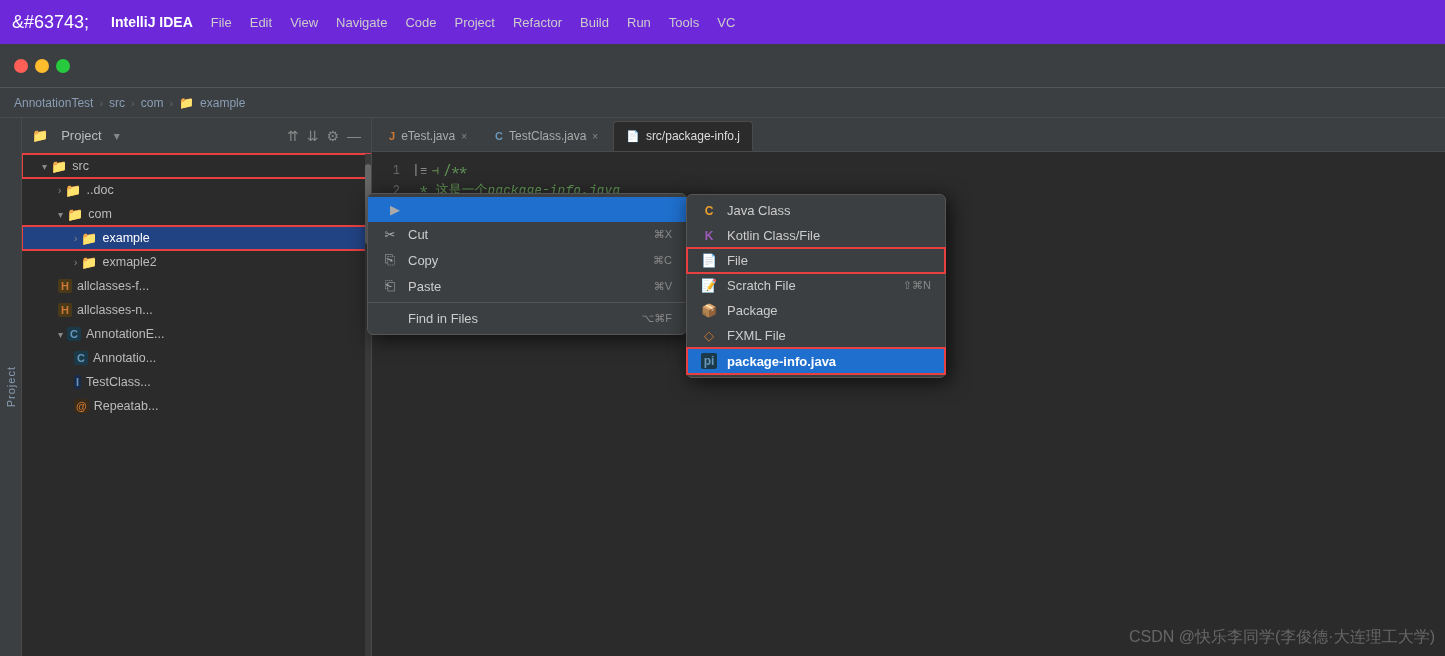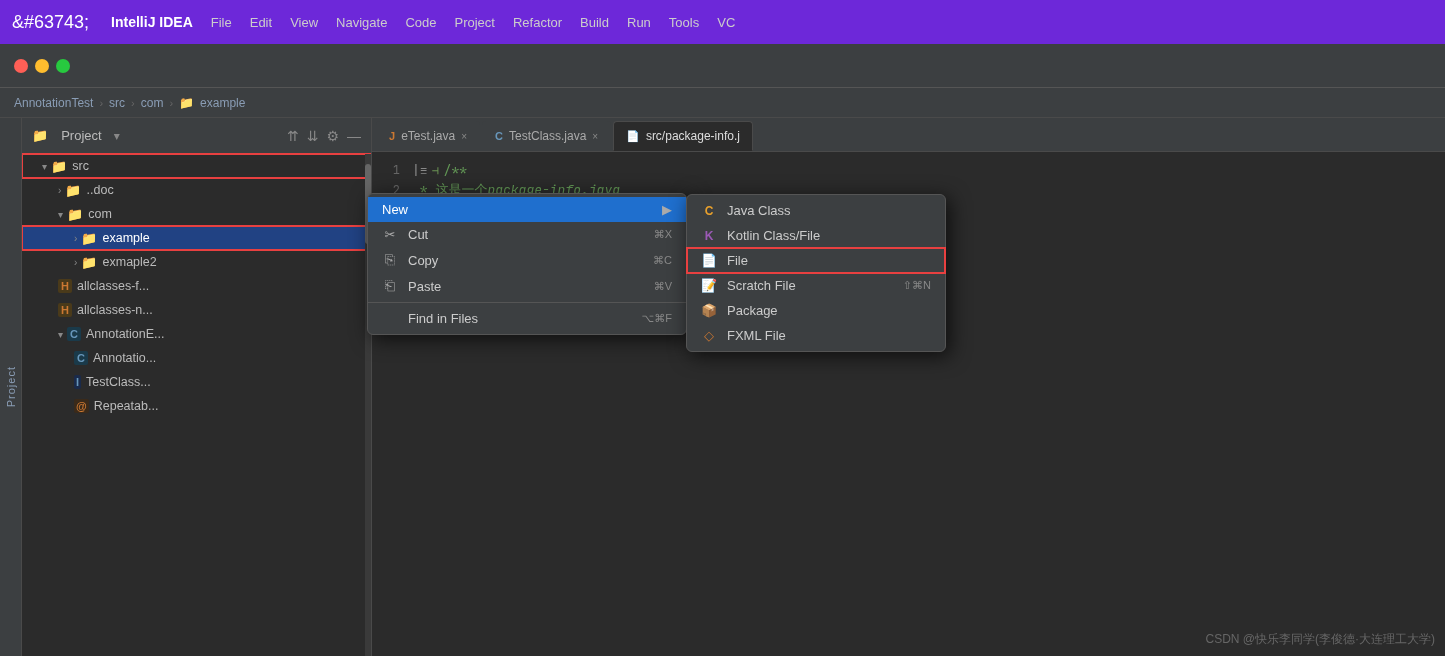--- a/index.html
+++ b/index.html
@@ -328,21 +328,21 @@
     }
     .code-green { color: #629755; }
     .code-tag { color: #e8bf6a; }
 
     
     .watermark {
       position: absolute;
       bottom: 8px;
       right: 10px;
       color: #666;
-      font-size: 12px;
+      font-size: 16px;
       z-index: 50;
     }
   </style>
 </head>
 <body>
 
 <div class="menubar">
   <span class="menubar-apple">&amp;#63743;</span>
   <span class="menubar-app">IntelliJ IDEA</span>
   <span class="menubar-item">File</span>
@@ -463,21 +463,20 @@
     </div>
   </div>
 
   <div style="position:absolute; left:22px; top:88px; width:350px; height:calc(656px - 88px); pointer-events:none; z-index:50;">
     
   </div>
 
   <div class="context-menu" style="position:absolute; left:367px; top:193px;">
 
     <div class="ctx-item active" style="position:relative;">
-      <span class="ctx-label">New</span>
       <span class="ctx-arrow">▶</span>
 
       <div class="submenu">
         <div class="sub-item">
           <span class="sub-icon icon-javaclass">C</span>
           <span>Java Class</span>
         </div>
         <div class="sub-item">
           <span class="sub-icon icon-kotlin">K</span>
           <span>Kotlin Class/File</span>
@@ -491,20 +490,24 @@
           <span>Scratch File</span>
           <span class="sub-shortcut">⇧⌘N</span>
         </div>
         <div class="sub-item">
           <span class="sub-icon" style="color:#7a9cc4;">📦</span>
           <span>Package</span>
         </div>
         <div class="sub-item">
           <span class="sub-icon" style="color:#cc7832;">◇</span>
           <span>FXML File</span>
+        </div>
+        <div class="sub-item highlighted red-outlined" style="outline: 2px solid #e84040; outline-offset: -1px;">
+          <span class="sub-icon icon-pkginfo">pi</span>
+          <span style="font-weight:600;">package-info.java</span>
         </div>
       </div>
     </div>
 
     <div class="ctx-item">
       <span class="ctx-icon">✂</span>
       <span class="ctx-label">Cut</span>
       <span class="ctx-shortcut">⌘X</span>
     </div>
 

